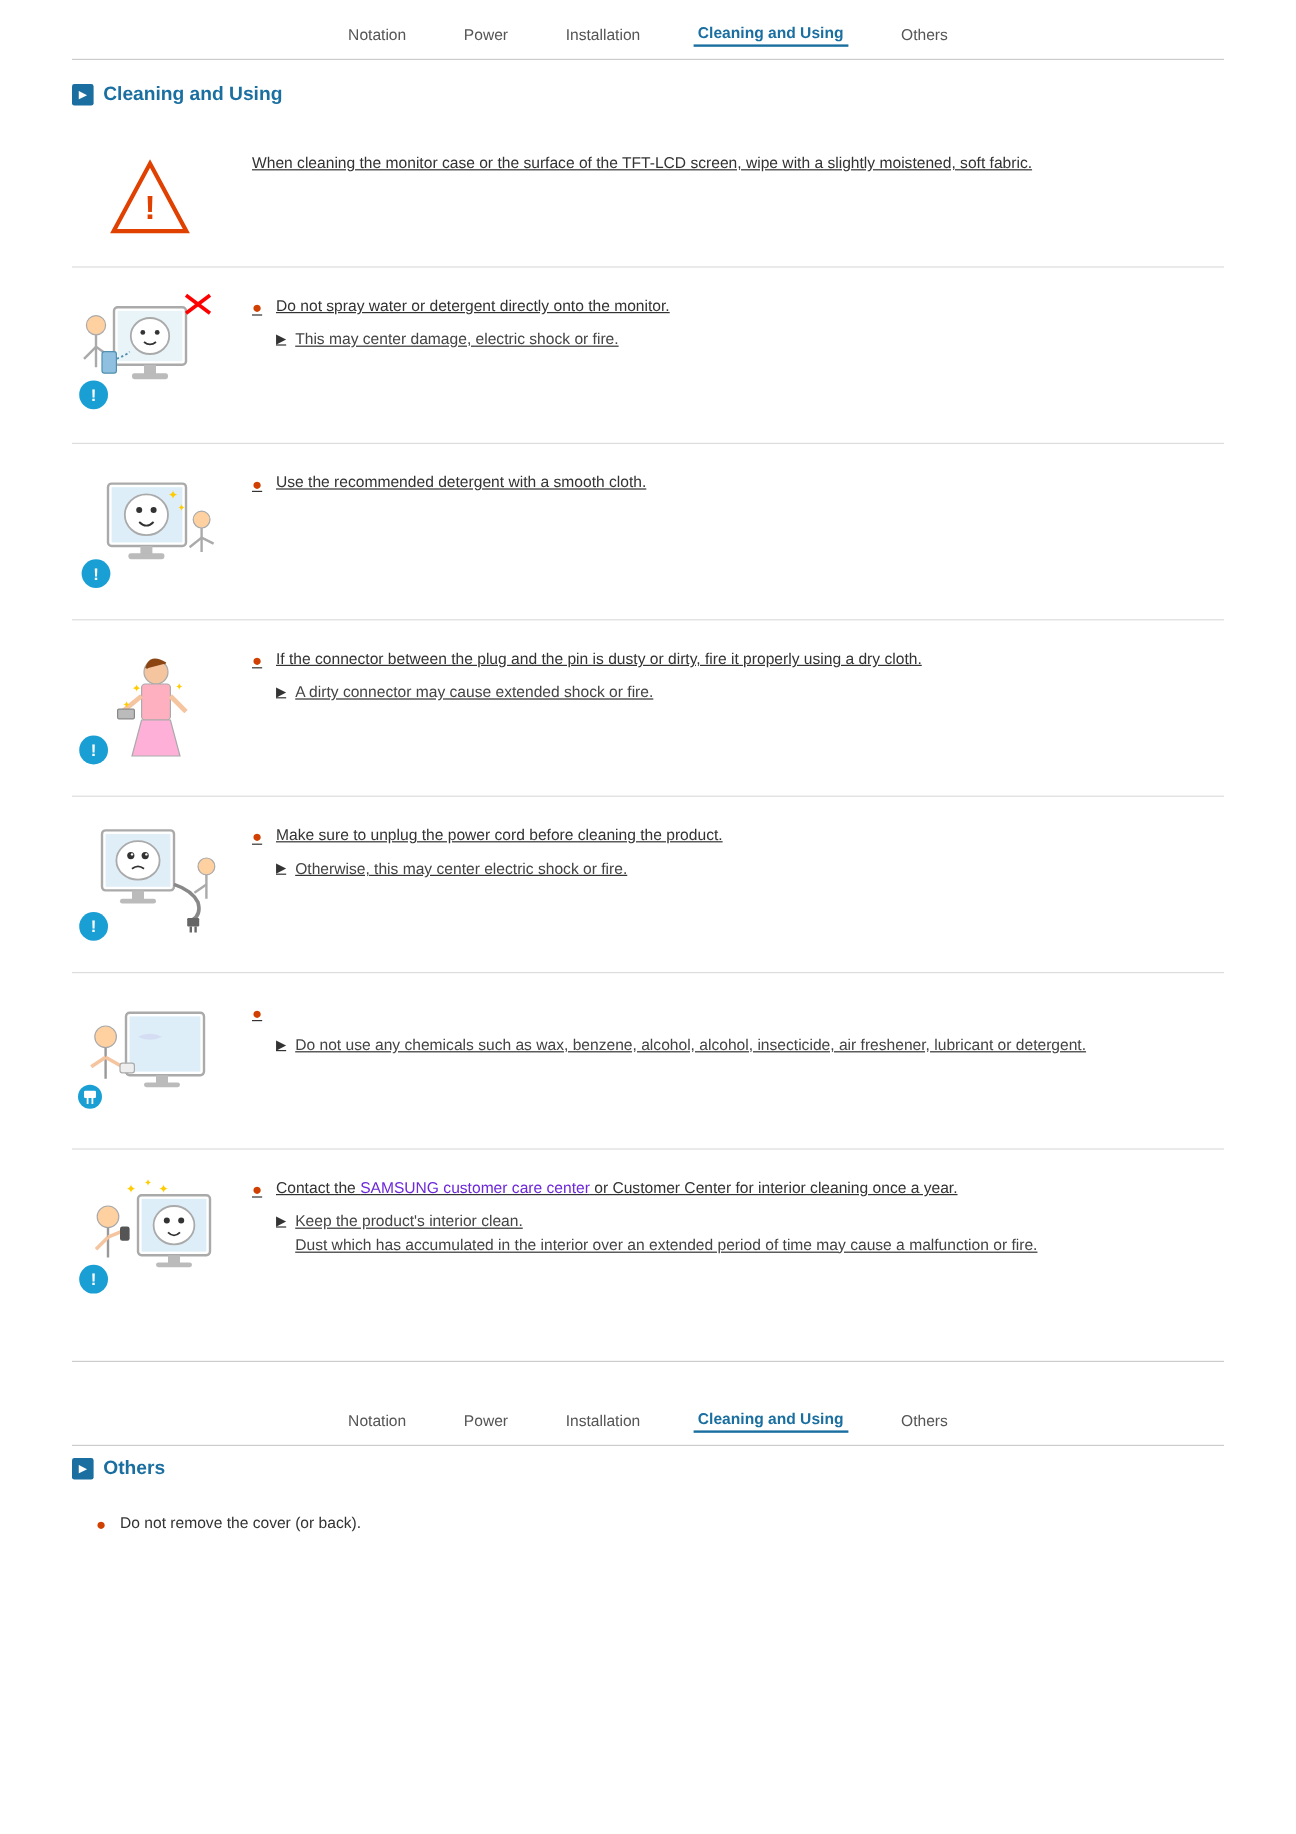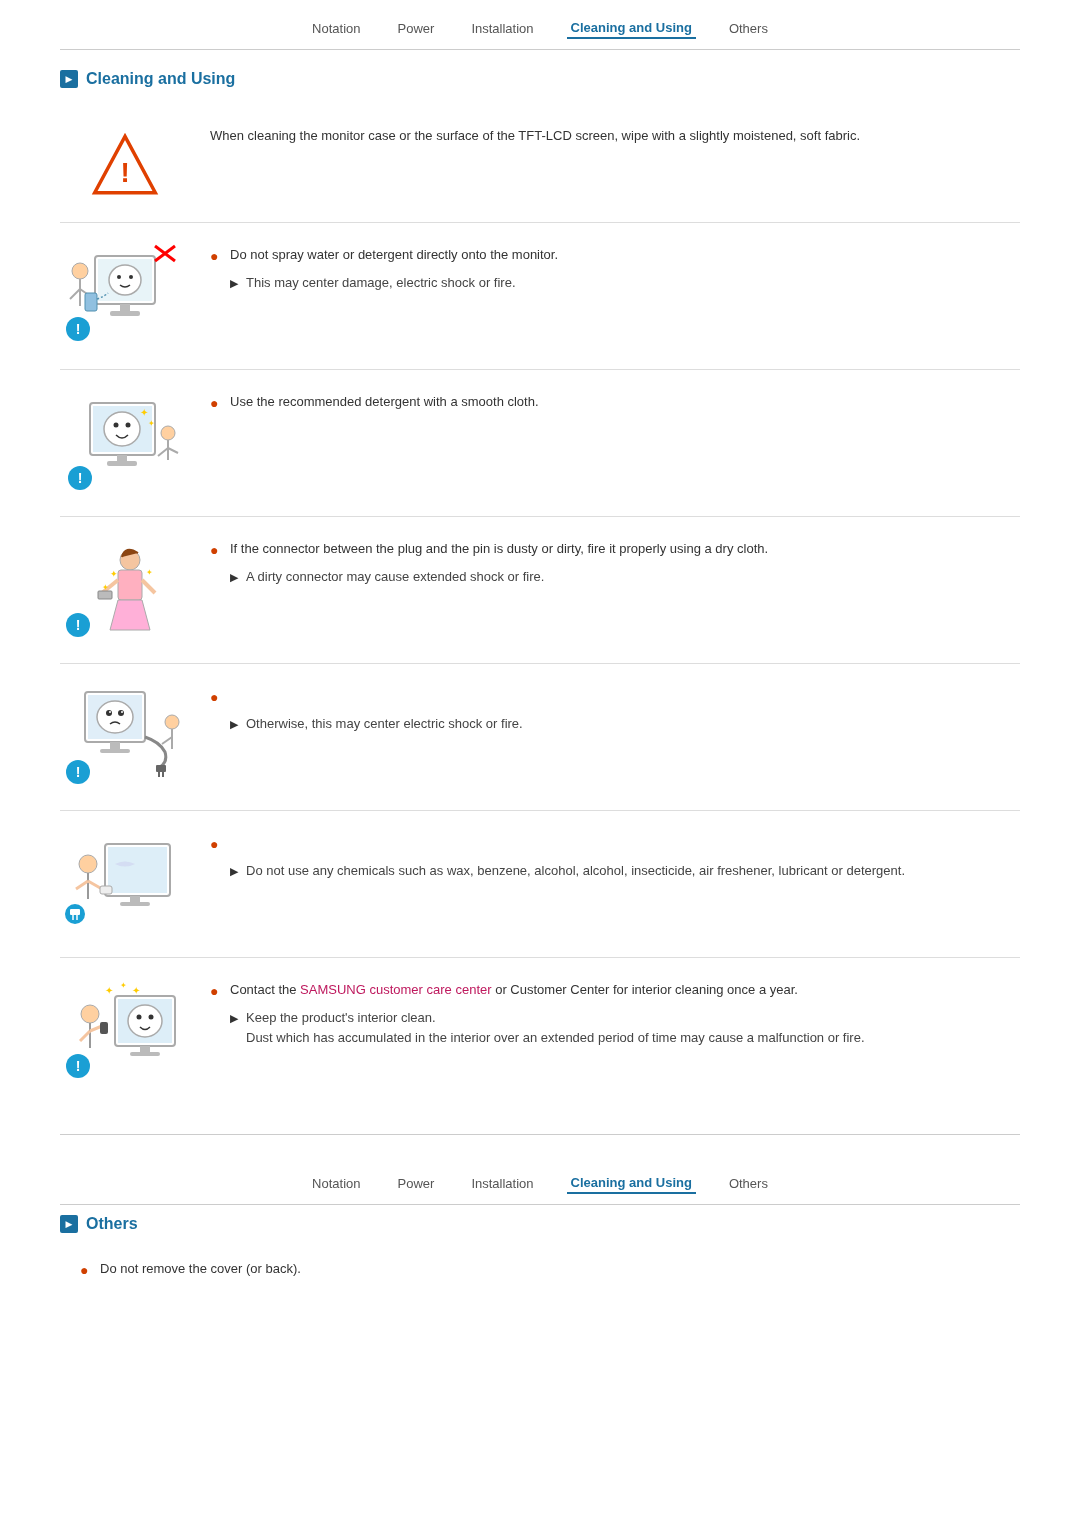--- a/index.html
+++ b/index.html
@@ -8,21 +8,21 @@
       font-size: 13px;
       color: #333;
       background: #fff;
       width: 1080px;
     }
 
     .nav-bar {
       display: flex;
       justify-content: center;
       align-items: center;
-      gap: 29px;
+      gap: 40px;
       padding: 18px 0 10px 0;
       border-bottom: 1px solid #ccc;
       margin: 0 60px;
     }
     .nav-item {
       font-size: 13px;
       color: #555;
       cursor: pointer;
       padding: 2px 4px;
     }
@@ -79,20 +79,21 @@
       height: 110px;
       display: flex;
       align-items: center;
       justify-content: center;
       overflow: hidden;
     }
 
     .text-content {
       flex: 1;
       padding-top: 4px;
+      text-decoration: underline;
     }
 
     .warning-block {
       display: flex;
       align-items: flex-start;
       gap: 20px;
       padding: 18px 0;
       border-bottom: 1px solid #ddd;
     }
     .warning-icon-box {
@@ -133,21 +134,21 @@
       color: #444;
     }
     .bullet-secondary .arrow {
       color: #333;
       font-size: 11px;
       margin-top: 2px;
       min-width: 10px;
     }
 
     a.samsung-link {
-      color: #be185d;
+      color: #6d28d9;
       text-decoration: none;
     }
 
     .divider {
       border: none;
       border-top: 1px solid #ccc;
       margin: 20px 60px;
     }
 
     .bottom-section {
@@ -326,20 +327,21 @@
         <line x1="112" y1="47" x2="112" y2="67" stroke="#aaa" stroke-width="2"></line>
         <line x1="112" y1="55" x2="102" y2="62" stroke="#aaa" stroke-width="2"></line>
 
         <circle cx="18" cy="90" r="12" fill="#1a9fd4"></circle>
         <text x="18" y="95" text-anchor="middle" font-size="14" font-weight="bold" fill="white">!</text>
       </svg>
     </div>
     <div class="text-content">
       <div class="bullet-primary">
         <span class="dot">●</span>
+        <span>Make sure to unplug the power cord before cleaning the product.</span>
       </div>
       <div class="bullet-secondary">
         <span class="arrow">▶</span>
         <span>Otherwise, this may center electric shock or fire.</span>
       </div>
     </div>
   </div>
 
   <div class="content-block">
     <div class="illustration">

